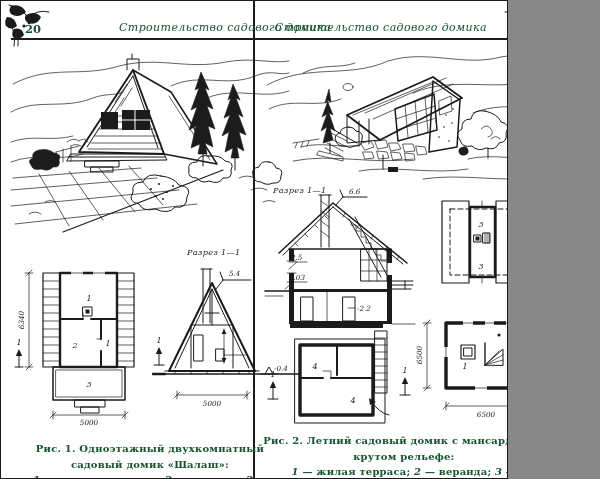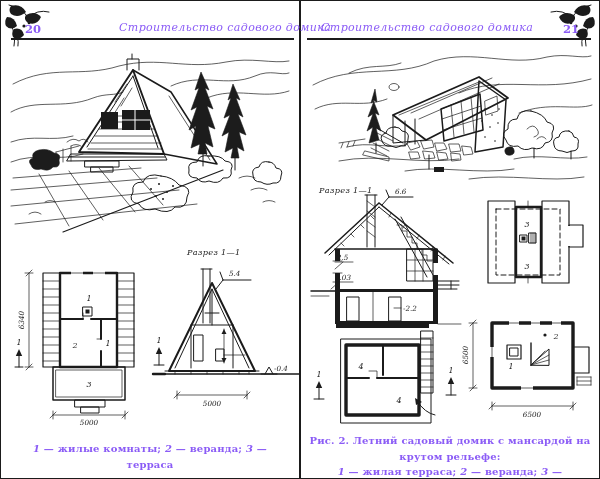--- a/index.html
+++ b/index.html
@@ -1,20 +1,20 @@
 <!DOCTYPE html>
 <html><head>
 <meta charset="utf-8">
 <title>Book spread</title>
 <style>
   html,body{margin:0;padding:0;background:#888;}
   .book{
-    width:600px;height:479px;background:#fff;box-sizing:border-box;
+    width:508px;height:479px;background:#fff;box-sizing:border-box;
     border:1px solid #1b1b1b;display:flex;position:relative;
-    font-family:"DejaVu Serif",serif;color:#8b5cf6;overflow:hidden;justify-content:center;
+    font-family:"DejaVu Serif",serif;color:#14532d;overflow:hidden;justify-content:center;
   }
   .page{position:relative;width:298px;height:100%;}
   .gutter{width:2px;height:100%;background:#1b1b1b;}
   .running-head{
     position:absolute;top:20px;font-style:italic;font-size:11px;
     letter-spacing:.4px;white-space:nowrap;
   }
   .page-num{position:absolute;top:21px;font-weight:bold;font-size:11.5px;}
   .head-rule{position:absolute;top:37px;height:2px;background:#1b1b1b;}
   .ornament{position:absolute;}
@@ -178,20 +178,21 @@
       <path class="ln thin" d="M14,128 V131 M30,128 V131 M46,128 V131 M62,128 V131 M78,128 V131 M88,128 V131"></path>
 
       <path class="ln" d="M100,131 H116 M104,131 L108,124 L112,131"></path>
       <text class="t7" x="113" y="128">-0.4</text>
 
       <path class="ln thin" d="M16,152 H86 M16,148 V156 M86,148 V156 M13,155 L19,149 M83,155 L89,149"></path>
       <text class="t7" x="51" y="163" text-anchor="middle">5000</text>
     </svg>
 
     <div class="caption" style="left:10px;width:278px;top:440px">
+      <div>Рис. 1. Одноэтажный двухкомнатный садовый домик «Шалаш»:</div>
       <div><i>1</i><span> — жилые комнаты; </span><i>2</i><span> — веранда; </span><i>3</i><span> — терраса</span></div>
     </div>
   </div>
 
   <div class="gutter"></div>
 
   <div class="page">
 
     <svg class="ornament" style="left:247px;top:1px" width="48" height="46" viewBox="0 0 48 46">
       <g transform="translate(48,0) scale(-1,1)">

